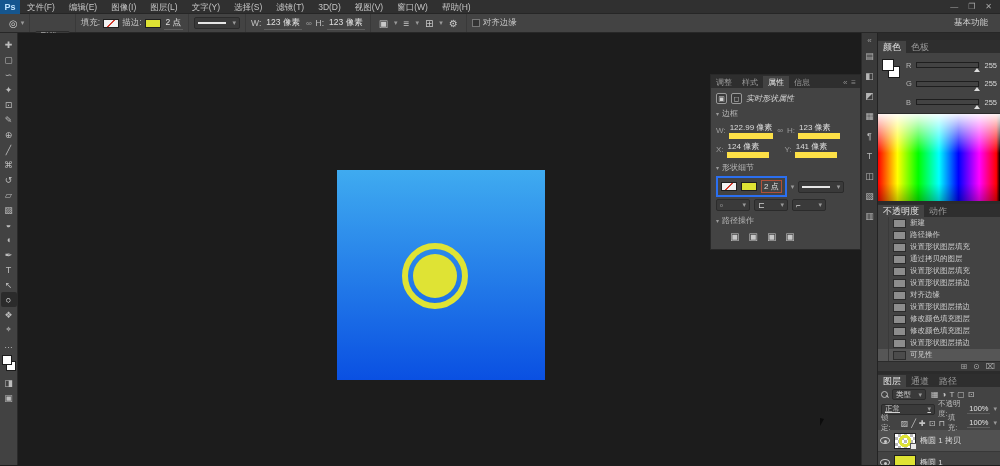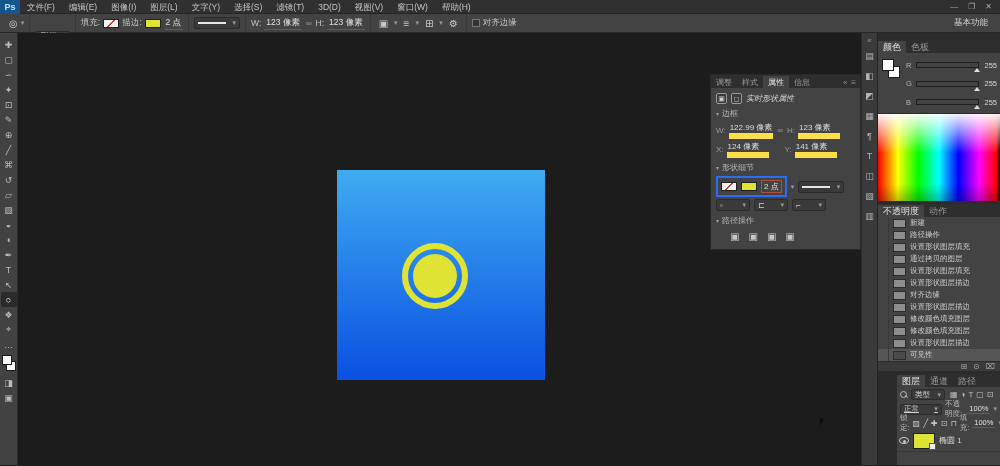--- a/index.html
+++ b/index.html
@@ -118,21 +118,21 @@
   .hist-list { background:#434343; }
   .hist-row { display:flex; align-items:center; gap:4px; height:12px; padding-left:3px; cursor:default; }
   .hist-row.selected { background:#565656; }
   .hist-gutter { width:8px; height:100%; border-right:1px solid #3a3a3a; }
   .hist-thumb { width:13px; height:9px; background:#8d8d8d; border:1px solid #2c2c2c; flex:none; }
   .hist-row.selected .hist-thumb { background:#4b4b4b; }
   .hist-label { color:#cfcfcf; font-size:7.5px; white-space:nowrap; overflow:hidden; }
   .panel-footer { height:10px; background:#3a3a3a; border-top:1px solid #2b2b2b; display:flex; justify-content:flex-end;
     gap:6px; padding-right:5px; align-items:center; color:#a8a8a8; font-size:8px; }
 
-  .layers { margin-top:3px; flex:1; display:flex; flex-direction:column; overflow:hidden;margin-left:19px; }
+  .layers { margin-top:3px; flex:1; display:flex; flex-direction:column; overflow:hidden; }
   .layers-body { background:#434343; flex:1; overflow:hidden; }
   .lp-row { display:flex; align-items:center; gap:3px; padding:0 3px; height:15px; font-size:7.5px; color:#b9b9b9; }
   .lp-row.blend { height:14px; }
   .mag { position:relative; width:8px; height:8px; flex:none; }
   .mag::before { content:""; position:absolute; left:0; top:0; width:5px; height:5px; border:1px solid #bbb; border-radius:50%; }
   .mag::after { content:""; position:absolute; left:5px; top:5px; width:3px; height:1px; background:#bbb; transform:rotate(45deg); }
   .lp-combo { background:#3a3a3a; border:1px solid #2b2b2b; border-radius:2px; height:11px; display:flex;
     align-items:center; justify-content:space-between; padding:0 3px; color:#d2d2d2; }
   .lp-filter-icons { display:flex; gap:3px; margin-left:2px; font-size:8px; color:#c3c3c3; }
   .lock-icons { display:flex; gap:3px; font-size:8px; color:#c3c3c3; }
@@ -650,20 +650,27 @@
                 <span>
                   <span>⊓</span>
                 </span>
               </div>
             <span>填充:</span>
             <span class="field-underline">100%</span>
             <span class="caret">▾</span>
           </div>
           <div>
 
+              <div class="layer-row selected ring-thumb">
+                <span class="eye"></span>
+                <span class="layer-thumb">
+                  <span class="thumb-badge"></span>
+                </span>
+                <span class="layer-name">椭圆 1 拷贝</span>
+              </div>
 
               <div class="layer-row solid-thumb">
                 <span class="eye"></span>
                 <span class="layer-thumb">
                   <span class="thumb-badge"></span>
                 </span>
                 <span class="layer-name">椭圆 1</span>
               </div>
             </div>
         </div>

